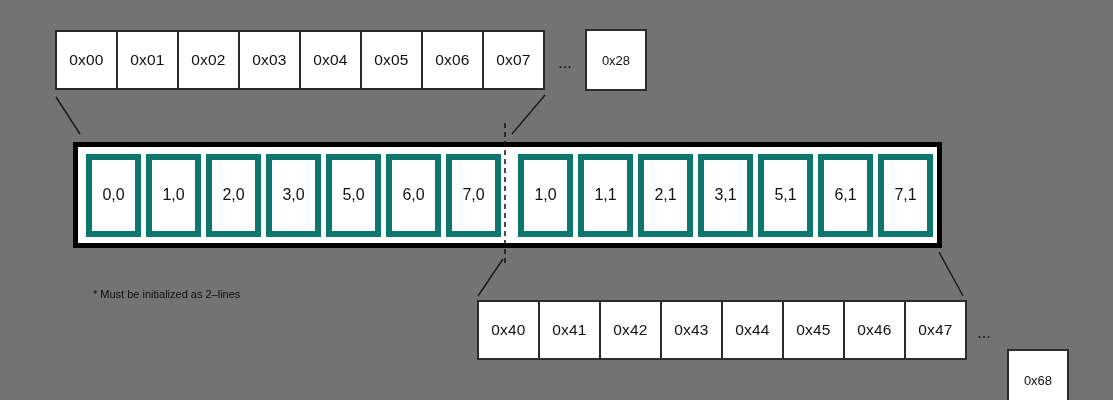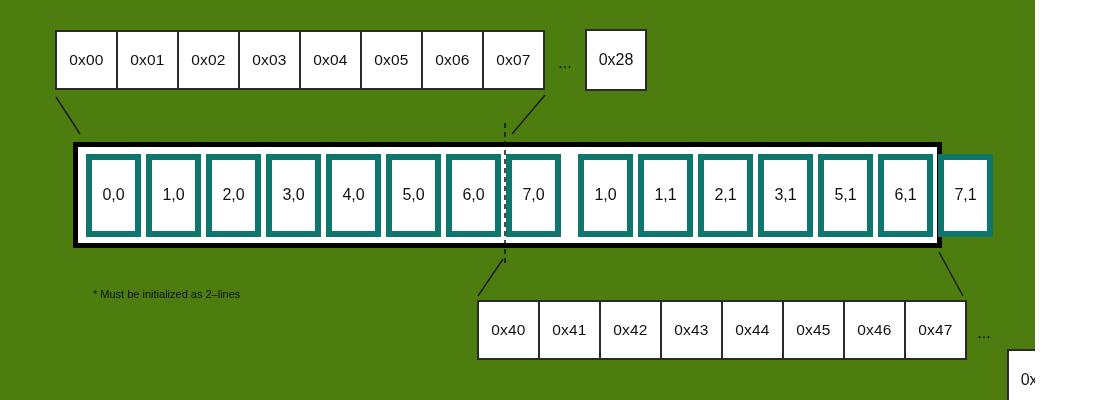--- a/index.html
+++ b/index.html
@@ -1,20 +1,20 @@
 <!DOCTYPE html>
 <html><head>
 <meta charset="utf-8">
 <style>
   html, body { margin: 0; padding: 0; background: #ffffff; }
   .canvas {
     position: relative;
-    width: 1035px;
+    width: 1113px;
     height: 400px;
-    background: #4d7c0f;
+    background: #737373;
     font-family: "Liberation Sans", "DejaVu Sans", sans-serif;
     color: #111111;
     overflow: hidden;
   }
 
   
   .addr-row {
     position: absolute;
     display: flex;
     border: 2px solid #2b2b2b;
@@ -35,21 +35,21 @@
   
   .tail-box {
     position: absolute;
     width: 58px;
     height: 58px;
     border: 2px solid #2b2b2b;
     background: #ffffff;
     display: flex;
     align-items: center;
     justify-content: center;
-    font-size: 16px;
+    font-size: 13px;
   }
 
   .ellipsis {
     position: absolute;
     width: 34px;
     text-align: center;
     font-size: 16px;
     color: #111111;
   }
 
@@ -117,21 +117,20 @@
   </div>
   <div class="ellipsis" style="left:548px; top:54px;">...</div>
   <div class="tail-box" style="left:585px; top:29px;">0x28</div>
 
   <div class="line-box">
     <div class="line-box-inner">
       <div class="mid-cell">0,0</div>
       <div class="mid-cell">1,0</div>
       <div class="mid-cell">2,0</div>
       <div class="mid-cell">3,0</div>
-      <div class="mid-cell">4,0</div>
       <div class="mid-cell">5,0</div>
       <div class="mid-cell">6,0</div>
       <div class="mid-cell">7,0</div>
       <div class="mid-gap"></div>
       <div class="mid-cell">1,0</div>
       <div class="mid-cell">1,1</div>
       <div class="mid-cell">2,1</div>
       <div class="mid-cell">3,1</div>
       <div class="mid-cell">5,1</div>
       <div class="mid-cell">6,1</div>

